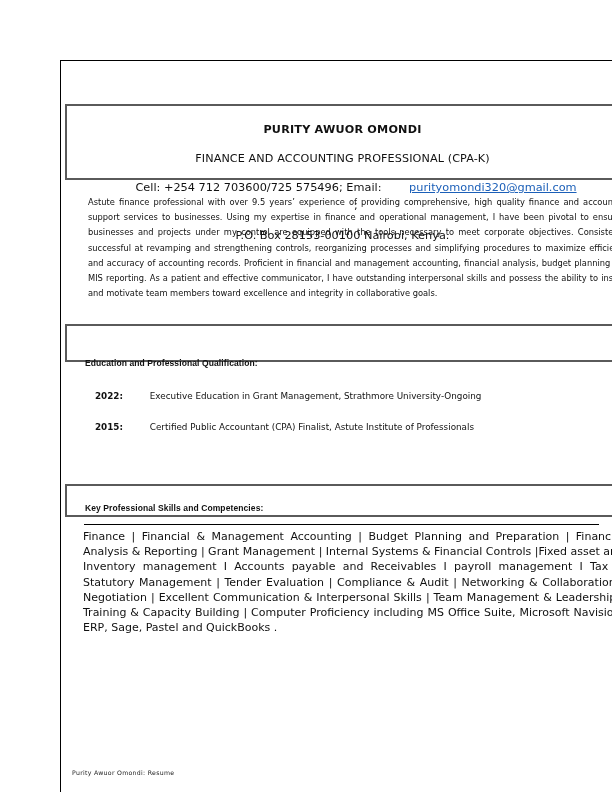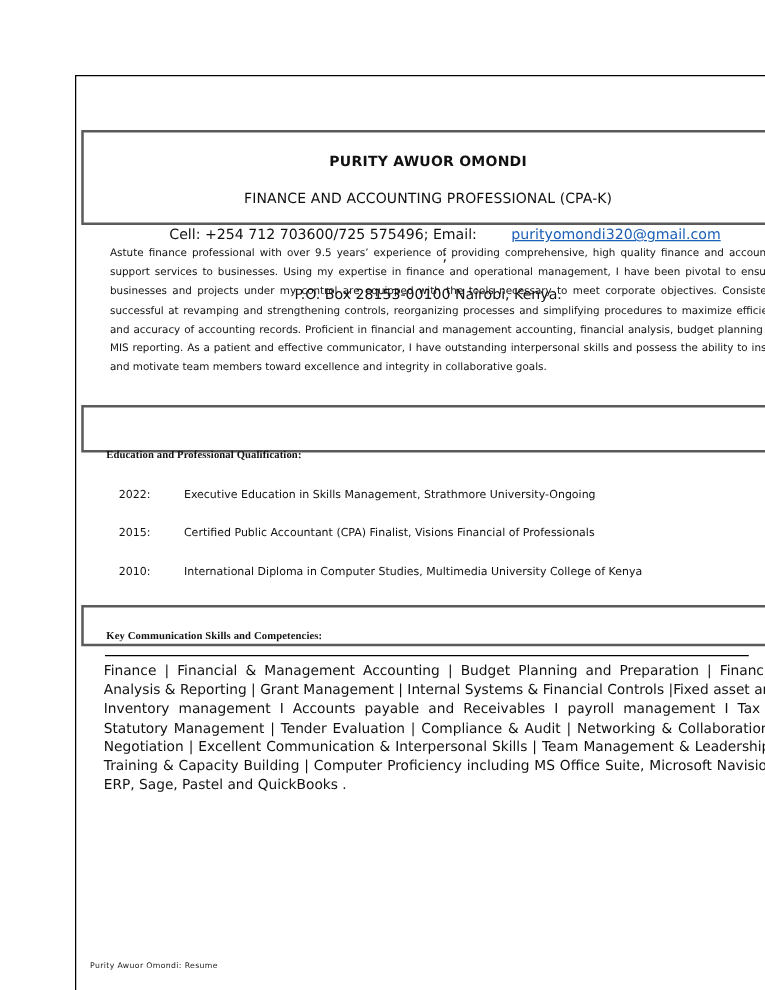--- a/index.html
+++ b/index.html
@@ -29,31 +29,31 @@
     }
 
     .section-box {
       position: absolute; left: 29px; width: 553px;
       border: 2px solid #5a5a5a;
     }
     .edu-box { top: 288px; height: 38px; }
     .skills-box { top: 448px; height: 33px; }
     .section-heading {
       position: absolute; left: 6px; font-weight: bold; font-size: 8.5px;
-      font-family: Liberation Serif, serif; letter-spacing: 0.1px;
+      font-family: Liberation Sans, sans-serif; letter-spacing: 0.1px;
     }
     .edu-box .section-heading { top: 20px; }
     .skills-box .section-heading { top: 5px; }
     .skills-underline {
       position: absolute; left: 5px; right: 5px; top: 26px; height: 1px; background: #000;
     }
 
     .edu-list { position: absolute; left: 35px; top: 339px; width: 545px; list-style: none; }
     .edu-item { font-size: 8.8px; line-height: 19.2px; white-space: nowrap; }
-    .edu-year { font-weight: normal; }
+    .edu-year { font-weight: bold; }
 
     .skills-text {
       position: absolute; left: 47px; top: 493px; width: 541px;
       font-size: 11px; line-height: 15.2px; text-align: justify;
     }
 
     .footer {
       position: absolute; left: 36px; top: 733px;
       font-size: 6.2px; color: #222; letter-spacing: 0.3px;
     }
@@ -70,25 +70,24 @@
   <div class="header-address">P.O. Box 28153-00100 Nairobi, Kenya.</div>
 </div>
 
 <p class="summary">Astute finance professional with over 9.5 years’ experience of providing comprehensive, high quality finance and accounting support services to businesses. Using my expertise in finance and operational management, I have been pivotal to ensuring businesses and projects under my control are equipped with the tools necessary to meet corporate objectives. Consistently successful at revamping and strengthening controls, reorganizing processes and simplifying procedures to maximize efficiency and accuracy of accounting records. Proficient in financial and management accounting, financial analysis, budget planning and MIS reporting. As a patient and effective communicator, I have outstanding interpersonal skills and possess the ability to inspire and motivate team members toward excellence and integrity in collaborative goals.</p>
 
 <div class="section-box edu-box">
   <span class="section-heading">Education and Professional Qualification:</span>
 </div>
 
 <ul class="edu-list">
-  <li class="edu-item"><span class="edu-year">2022:</span><span> Executive Education in Skills Management, Strathmore University-Ongoing</span></li>
-  <li class="edu-item"><span class="edu-year">2015:</span><span> Certified Public Accountant (CPA) Finalist, Visions Financial of Professionals</span></li>
-  <li class="edu-item"><span class="edu-year">2010:</span><span> International Diploma in Computer Studies, Multimedia University College of Kenya</span></li>
+  <li class="edu-item"><span class="edu-year">2022:</span><span> Executive Education in Grant Management, Strathmore University-Ongoing</span></li>
+  <li class="edu-item"><span class="edu-year">2015:</span><span> Certified Public Accountant (CPA) Finalist, Astute Institute of Professionals</span></li>
 </ul>
 
 <div class="section-box skills-box">
-  <span class="section-heading">Key Communication Skills and Competencies:</span>
+  <span class="section-heading">Key Professional Skills and Competencies:</span>
   <div class="skills-underline"></div>
 </div>
 
 <p class="skills-text">Finance | Financial &amp; Management Accounting  | Budget Planning and Preparation  | Financial Analysis &amp; Reporting  | Grant Management  | Internal Systems &amp; Financial Controls  |Fixed asset and Inventory management I Accounts payable and Receivables I payroll management I Tax &amp; Statutory Management  | Tender Evaluation  | Compliance &amp; Audit  | Networking &amp; Collaboration  | Negotiation  | Excellent Communication &amp; Interpersonal Skills  | Team Management &amp; Leadership  | Training &amp; Capacity Building  | Computer Proficiency including MS Office Suite, Microsoft Navision, ERP, Sage, Pastel and QuickBooks .</p>
 
 <div class="footer">Purity Awuor Omondi: Resume</div>
 
 </body></html>

